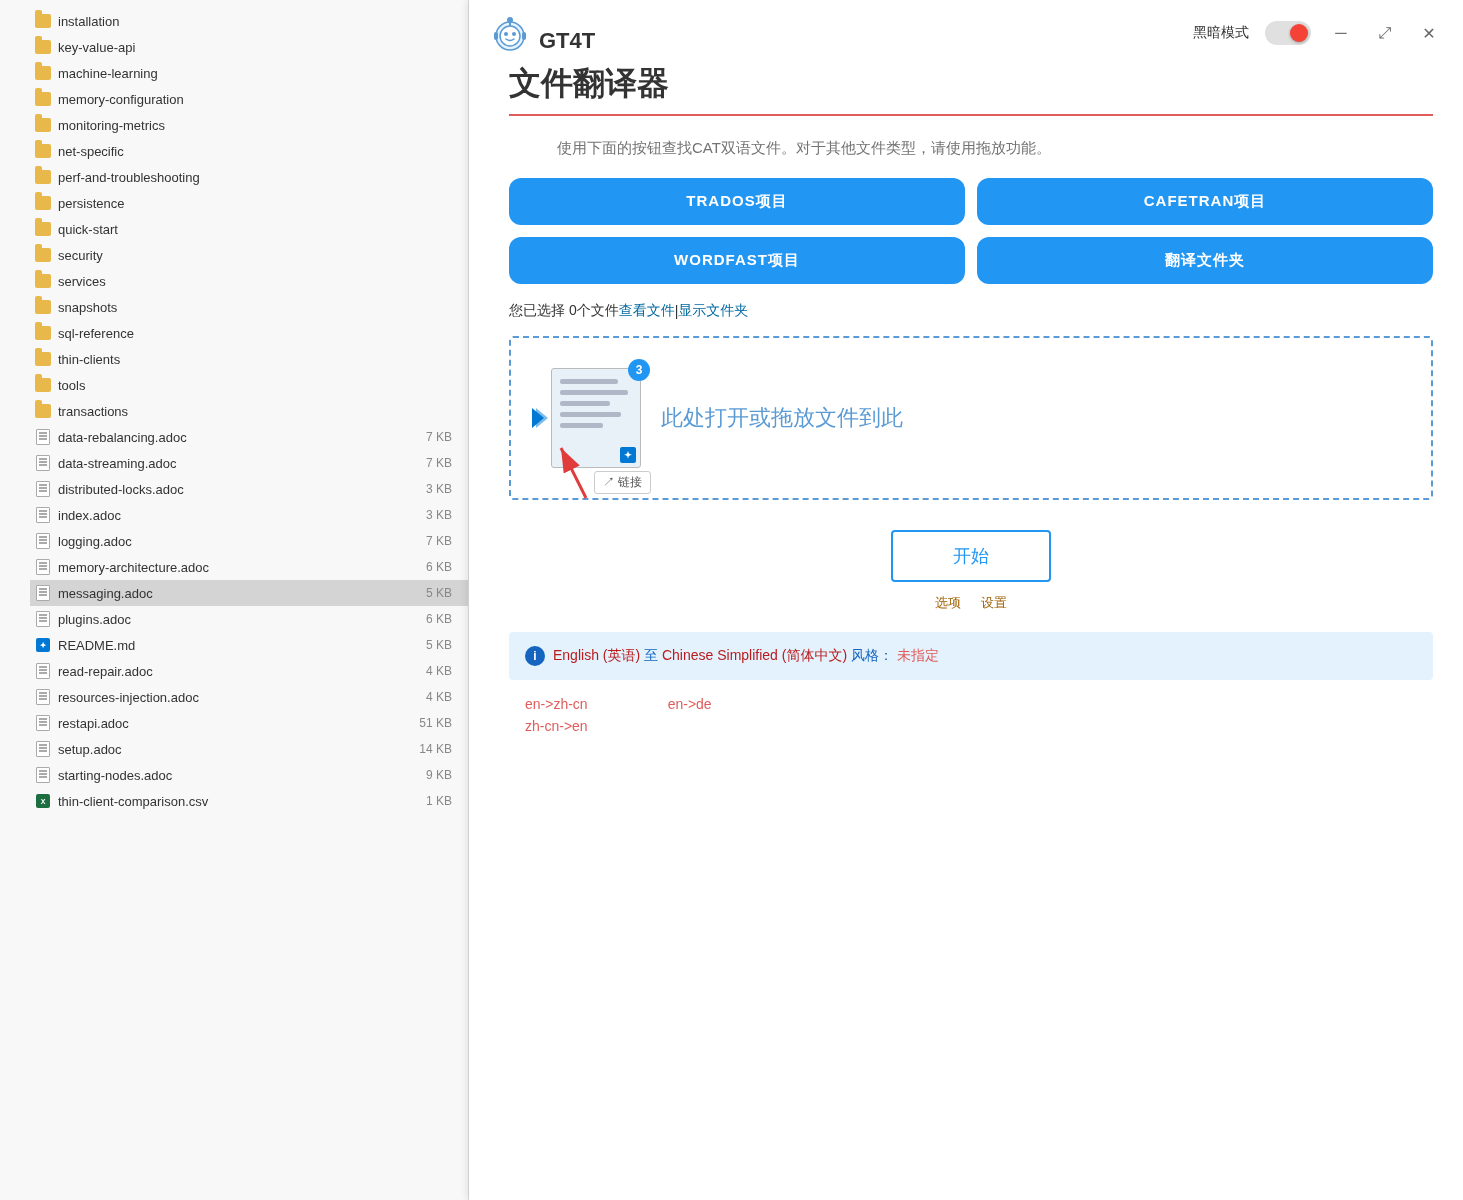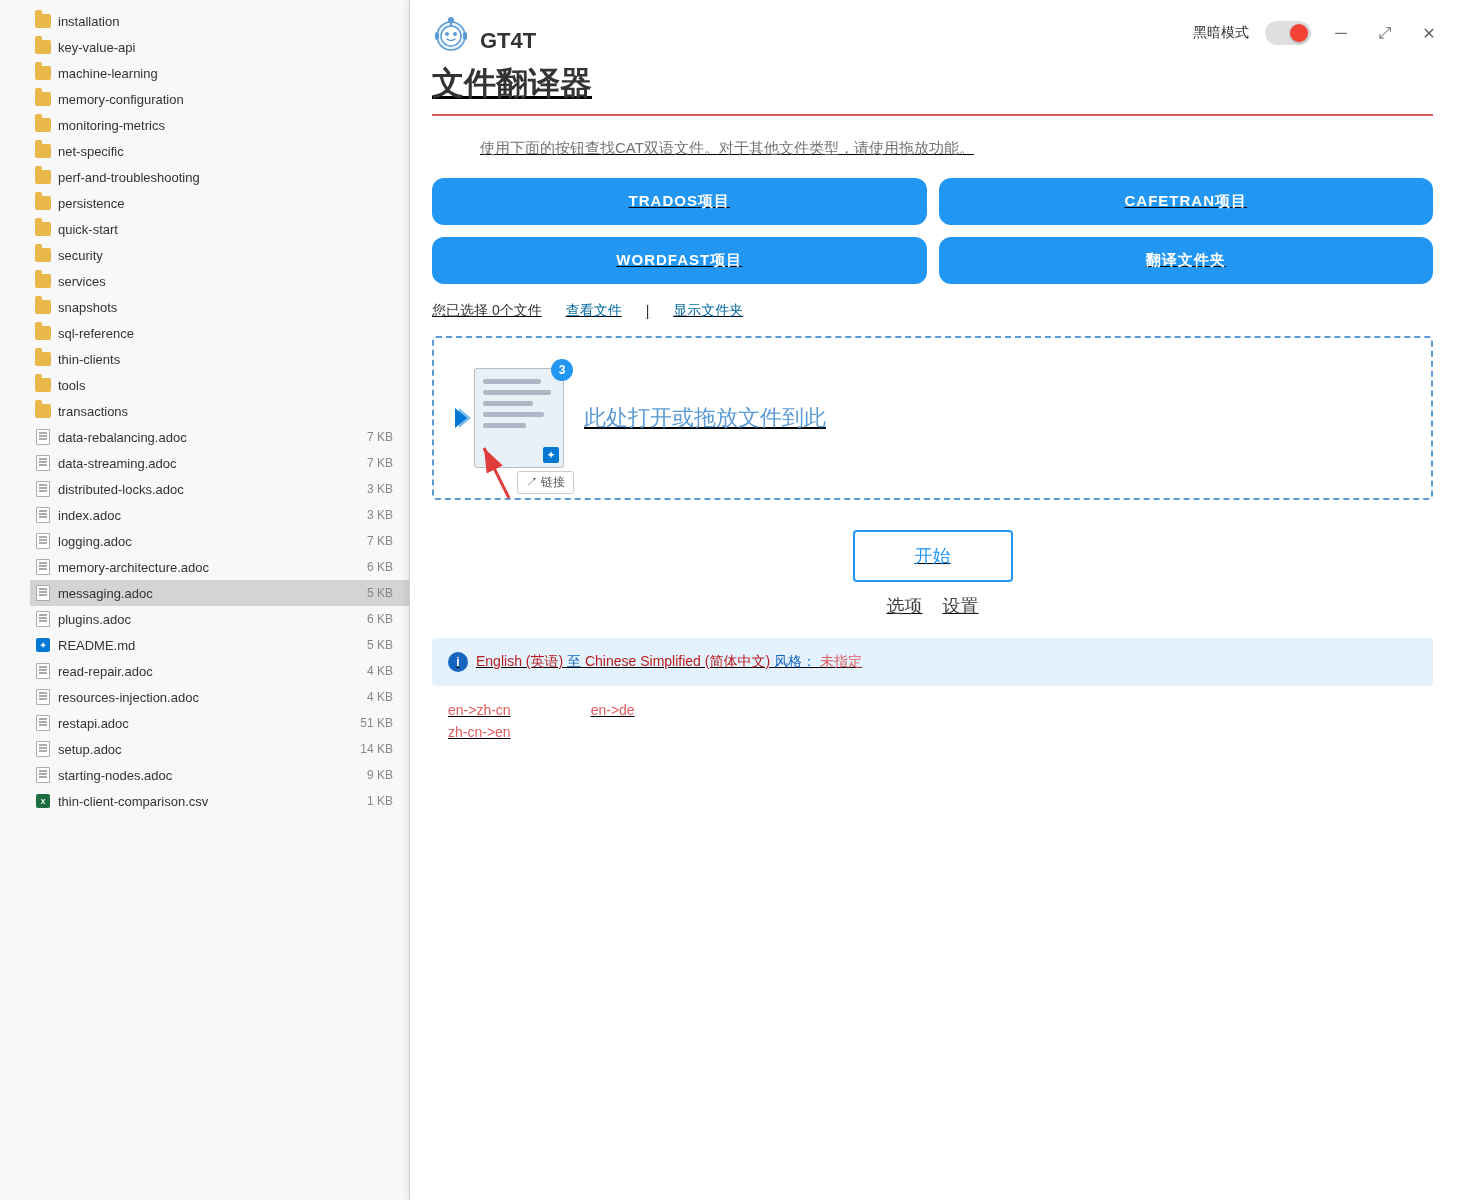--- a/index.html
+++ b/index.html
@@ -7,21 +7,21 @@
       font-family: -apple-system, BlinkMacSystemFont, 'Segoe UI', sans-serif;
       background: #f0f0f0;
       display: flex;
       width: 1463px;
       height: 1200px;
       overflow: hidden;
     }
 
     
     .file-explorer {
-      width: 410px;
+      width: 469px;
       background: #f8f8f8;
       border-right: 1px solid #ddd;
       overflow-y: auto;
       flex-shrink: 0;
       padding: 8px 0;
       position: relative;
     }
 
     .file-list {
       margin-left: 30px;
@@ -204,24 +204,23 @@
       display: flex;
       align-items: center;
       justify-content: center;
       cursor: pointer;
       color: #666;
       font-size: 16px;
       border-radius: 4px;
     }
 
     .app-content {
-      padding: 0 30px 20px 22px;
+      padding: 0 30px 20px 40px;
       overflow-y: auto;
       flex: 1;
-      text-decoration: underline;
     }
 
     .page-title {
       font-size: 32px;
       font-weight: bold;
       color: #333;
       margin-bottom: 8px;
     }
 
     .title-divider {
@@ -253,21 +252,21 @@
       border: none;
       border-radius: 12px;
       cursor: pointer;
       color: white;
       background: #2196F3;
     }
 
     .status-row {
       display: flex;
       align-items: center;
-      gap: 24px;
+      gap: 0;
       margin-bottom: 16px;
       font-size: 14px;
       color: #333;
     }
 
     .status-link {
       color: #0369a1;
       cursor: pointer;
       text-decoration: none;
     }
@@ -309,22 +308,22 @@
     }
 
     .options-row {
       display: flex;
       justify-content: center;
       gap: 20px;
       margin-bottom: 20px;
     }
 
     .options-link {
-      color: #404040;
-      font-size: 18px;
+      color: #a16207;
+      font-size: 13px;
       cursor: pointer;
       text-decoration: none;
     }
 
     .info-bar {
       background: #e3f2fd;
       border-radius: 4px;
       padding: 14px 16px;
       display: flex;
       align-items: center;

